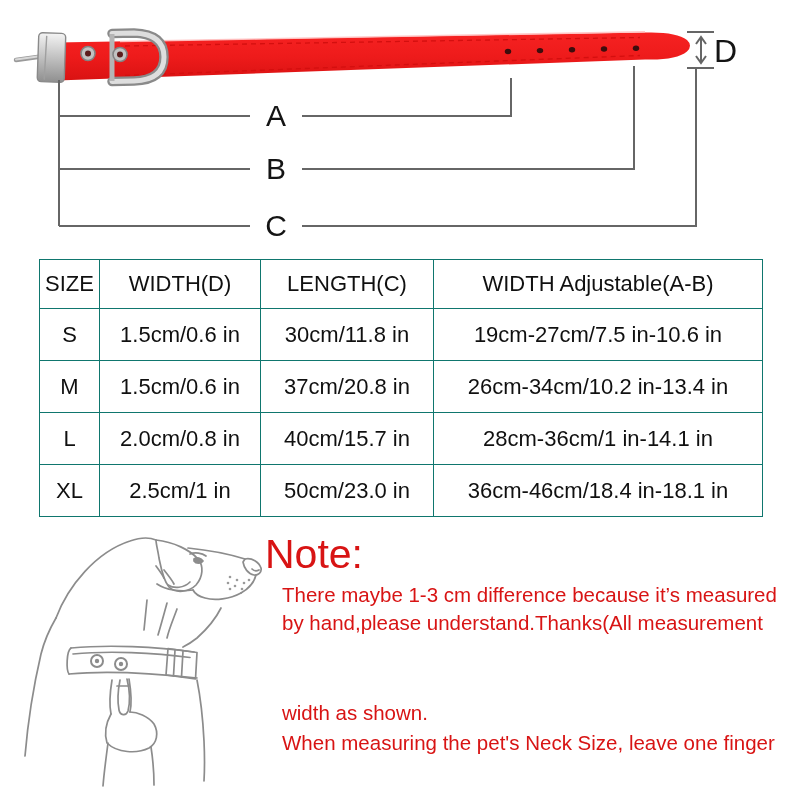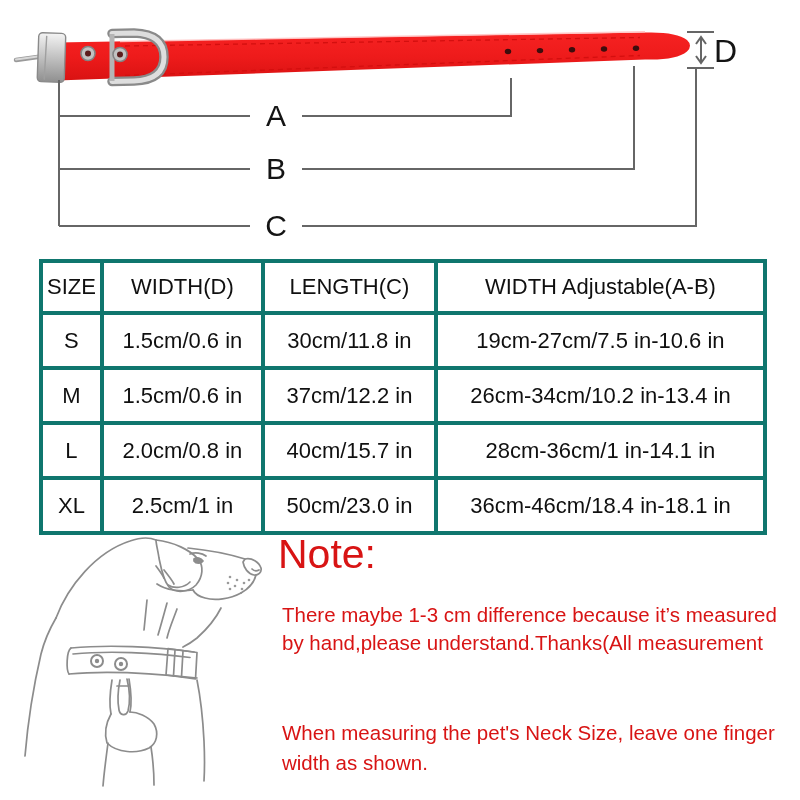--- a/index.html
+++ b/index.html
@@ -17,30 +17,30 @@
   }
   #label-a{left:252px;top:101px;}
   #label-b{left:252px;top:154px;}
   #label-c{left:252px;top:211px;}
   #label-d{left:714px;top:35px;font-size:32px;width:40px;text-align:left;}
 
   table.size-table{
     position:absolute;left:39px;top:259px;border-collapse:collapse;table-layout:fixed;
   }
   .size-table th,.size-table td{
-    border:4px solid #0f766e;text-align:center;vertical-align:middle;
+    border:1px solid #0f766e;text-align:center;vertical-align:middle;
     font-weight:400;color:#101010;font-size:22px;padding:0 4px;white-space:nowrap;
   }
   .size-table th{height:48px;}
   .size-table td{height:51px;}
 
   .note-title{
-    position:absolute;left:278px;top:534px;font-size:41px;line-height:1;color:#d81414;
-  }
-  .note-block{position:absolute;left:282px;color:#d81414;font-size:20.5px;margin-top:20px;}
+    position:absolute;left:265px;top:534px;font-size:41px;line-height:1;color:#d81414;
+  }
+  .note-block{position:absolute;left:282px;color:#d81414;font-size:20.5px;}
   #note-para1{top:581px;line-height:28px;}
   #note-para2{top:698px;line-height:30px;}
   .note-line{white-space:nowrap;}
 </style>
 </head>
 <body>
 
 <div class="stage">
 
   <svg id="collar-layer" class="layer" width="800" height="260" viewBox="0 0 800 260">
@@ -119,21 +119,21 @@
     </tr>
     <tr>
       <td>S</td>
       <td>1.5cm/0.6 in</td>
       <td>30cm/11.8 in</td>
       <td>19cm-27cm/7.5 in-10.6 in</td>
     </tr>
     <tr>
       <td>M</td>
       <td>1.5cm/0.6 in</td>
-      <td>37cm/12.2 in</td>
+      <td>37cm/20.8 in</td>
       <td>26cm-34cm/10.2 in-13.4 in</td>
     </tr>
     <tr>
       <td>L</td>
       <td>2.0cm/0.8 in</td>
       <td>40cm/15.7 in</td>
       <td>28cm-36cm/1 in-14.1 in</td>
     </tr>
     <tr>
       <td>XL</td>
@@ -211,17 +211,17 @@
       <path d="M181,152 C185,172 187,193 188,213 C188.7,228 188.7,241 188,253"></path>
     </g>
   </svg>
 
   <div class="note-title">Note:</div>
   <div class="note-block" id="note-para1">
     <div class="note-line">There maybe 1-3 cm difference because it’s measured</div>
     <div class="note-line">by hand,please understand.Thanks(All measurement</div>
   </div>
   <div class="note-block" id="note-para2">
+    <div class="note-line">width as shown.</div>
     <div class="note-line">When measuring the pet's Neck Size, leave one finger</div>
-    <div class="note-line">width as shown.</div>
   </div>
 
 </div>
 
 </body></html>

